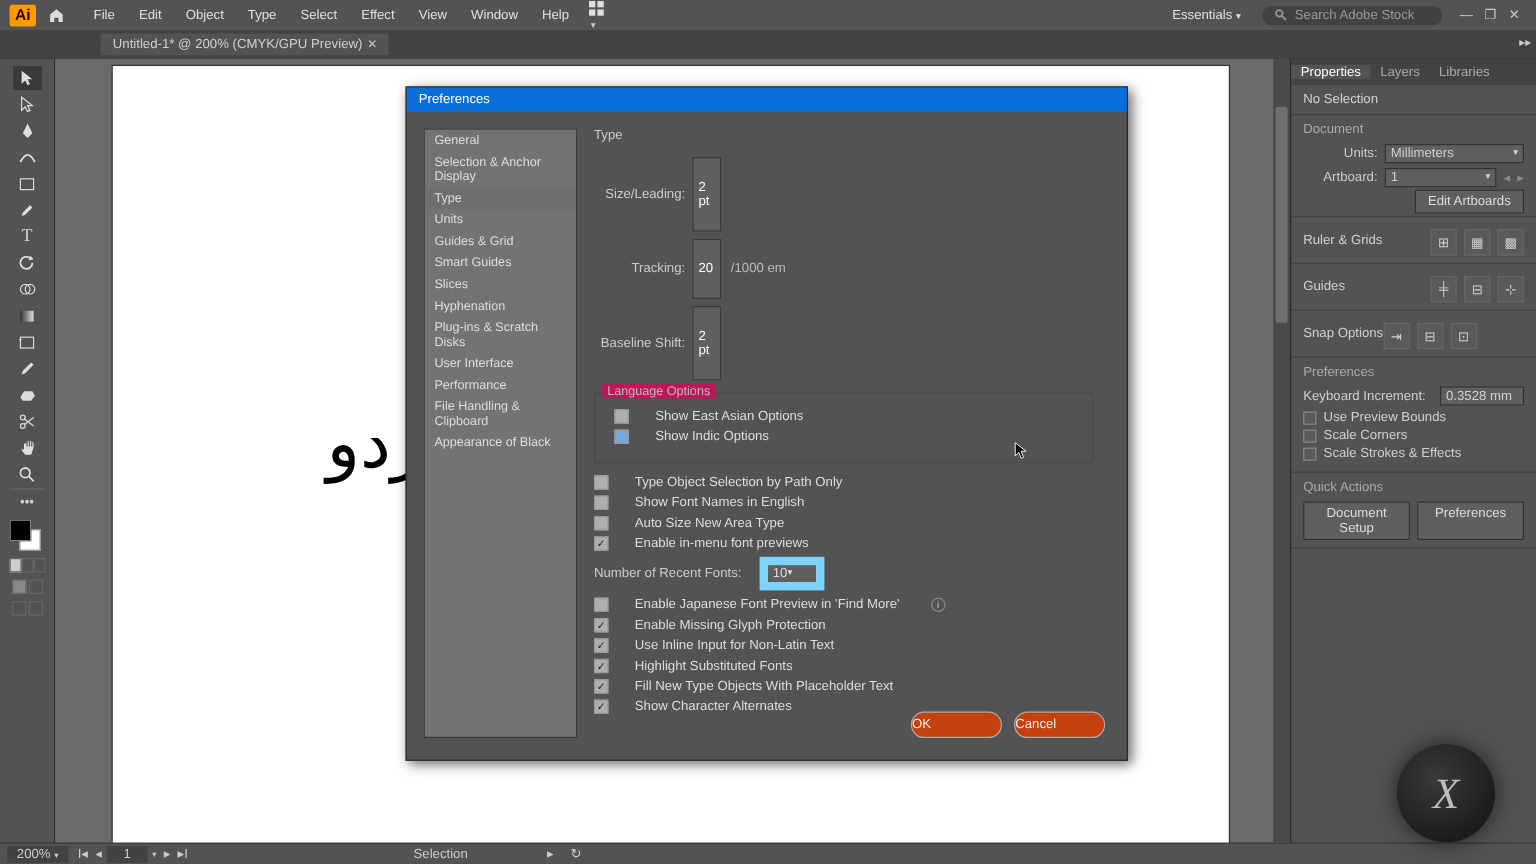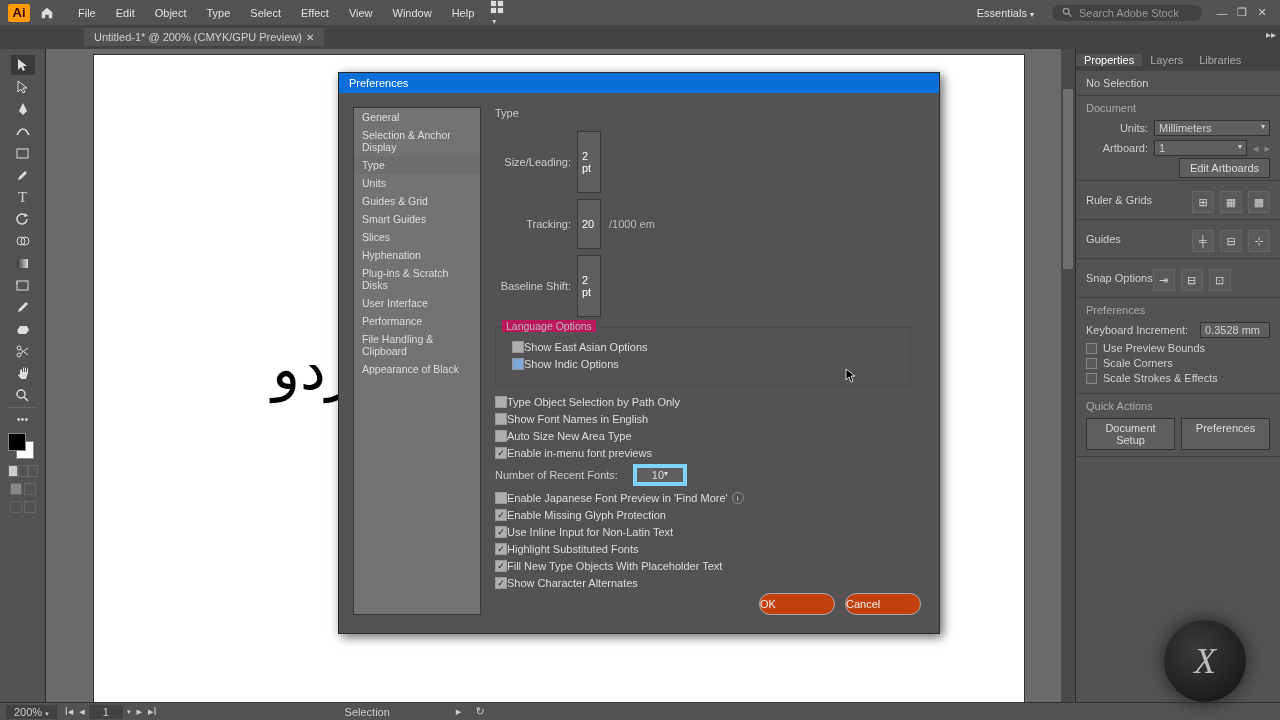--- a/index.html
+++ b/index.html
@@ -71,25 +71,25 @@
 .dialog .titlebar { background:#0a6fd8; color:#fff; padding:4px 10px; font-size:11px; }
 .dialog-body { display:flex; padding:14px; gap:0; height:calc(100% - 24px); position:relative; }
 .dlg-sidebar { width:128px; background:#737373; border:1px solid #3a3a3a; }
 .dlg-sidebar .cat { padding:3px 8px; color:#ddd; font-size:10.5px; }
 .dlg-sidebar .cat.active { background:#6e6e6e; }
 .dlg-main { flex:1; padding:0 14px; color:#ddd; }
 .dlg-main .section-title { color:#ccc; margin-bottom:12px; font-size:11px; }
 .dlg-main .frow { display:flex; align-items:center; margin:6px 0; gap:6px; }
 .dlg-main .frow label { width:76px; text-align:right; color:#ccc; }
 .dlg-main .frow .inp { width:24px; background:#5f5f5f; border:1px solid #3a3a3a; padding:18px 4px; color:#fff; }
-.dlg-main .frow .drop { width:54px; background:#5f5f5f; border:4px solid #7dd3fc; padding:1px 4px; display:flex; justify-content:center; }
+.dlg-main .frow .drop { width:54px; background:#5f5f5f; border:7px solid #7dd3fc; padding:1px 4px; display:flex; justify-content:flex-start; }
 .dlg-main .suffix { color:#bbb; margin-left:2px; }
 .dlg-main .group { border:1px solid #4a4a4a; padding:8px 10px 10px; margin:10px 0; position:relative; }
 .dlg-main .group .glabel { position:absolute; top:-8px; left:6px; background:#be185d; padding:0 4px; color:#bbb; font-size:10.5px; }
-.dlg-main .chkrow { display:flex; align-items:center; gap:0; margin:5px 0; }
+.dlg-main .chkrow { display:flex; align-items:center; gap:22px; margin:5px 0; }
 .dlg-main .chkrow .cb { width:12px; height:12px; border:1px solid #999; background:#aeaeae; display:flex; align-items:center; justify-content:center; font-size:9px; color:#1a1a1a; }
 .dlg-main .chkrow .cb.checked::after { content:"✓"; }
 .dlg-main .chkrow .cb.clicked { background:#7aa7d8; }
 .dlg-main .infoicon { width:12px;height:12px;border:1px solid #888;border-radius:50%;display:inline-flex;align-items:center;justify-content:center;font-size:8px;margin-left:4px;color:#ccc; }
 .dlg-buttons { position:absolute; right:18px; bottom:14px; display:flex; gap:10px; }
 .dlg-buttons .dbtn { width:76px; padding:4px 0; text-align:left; border:1px solid #aaa; border-radius:12px; background:#c2410c; color:#eee; }
 .cursor { position:absolute; left:506px; top:275px; font-size:13px; color:#000; pointer-events:none; }
 
 
 .xbtn { position:absolute; right:34px; bottom:18px; width:82px; height:82px; border-radius:50%; background:radial-gradient(circle at 40% 35%, #3a3a3a, #111); box-shadow:0 0 18px rgba(0,0,0,0.6); display:flex; align-items:center; justify-content:center; color:#bbb; font-size:36px; font-style:italic; font-family:serif; }

